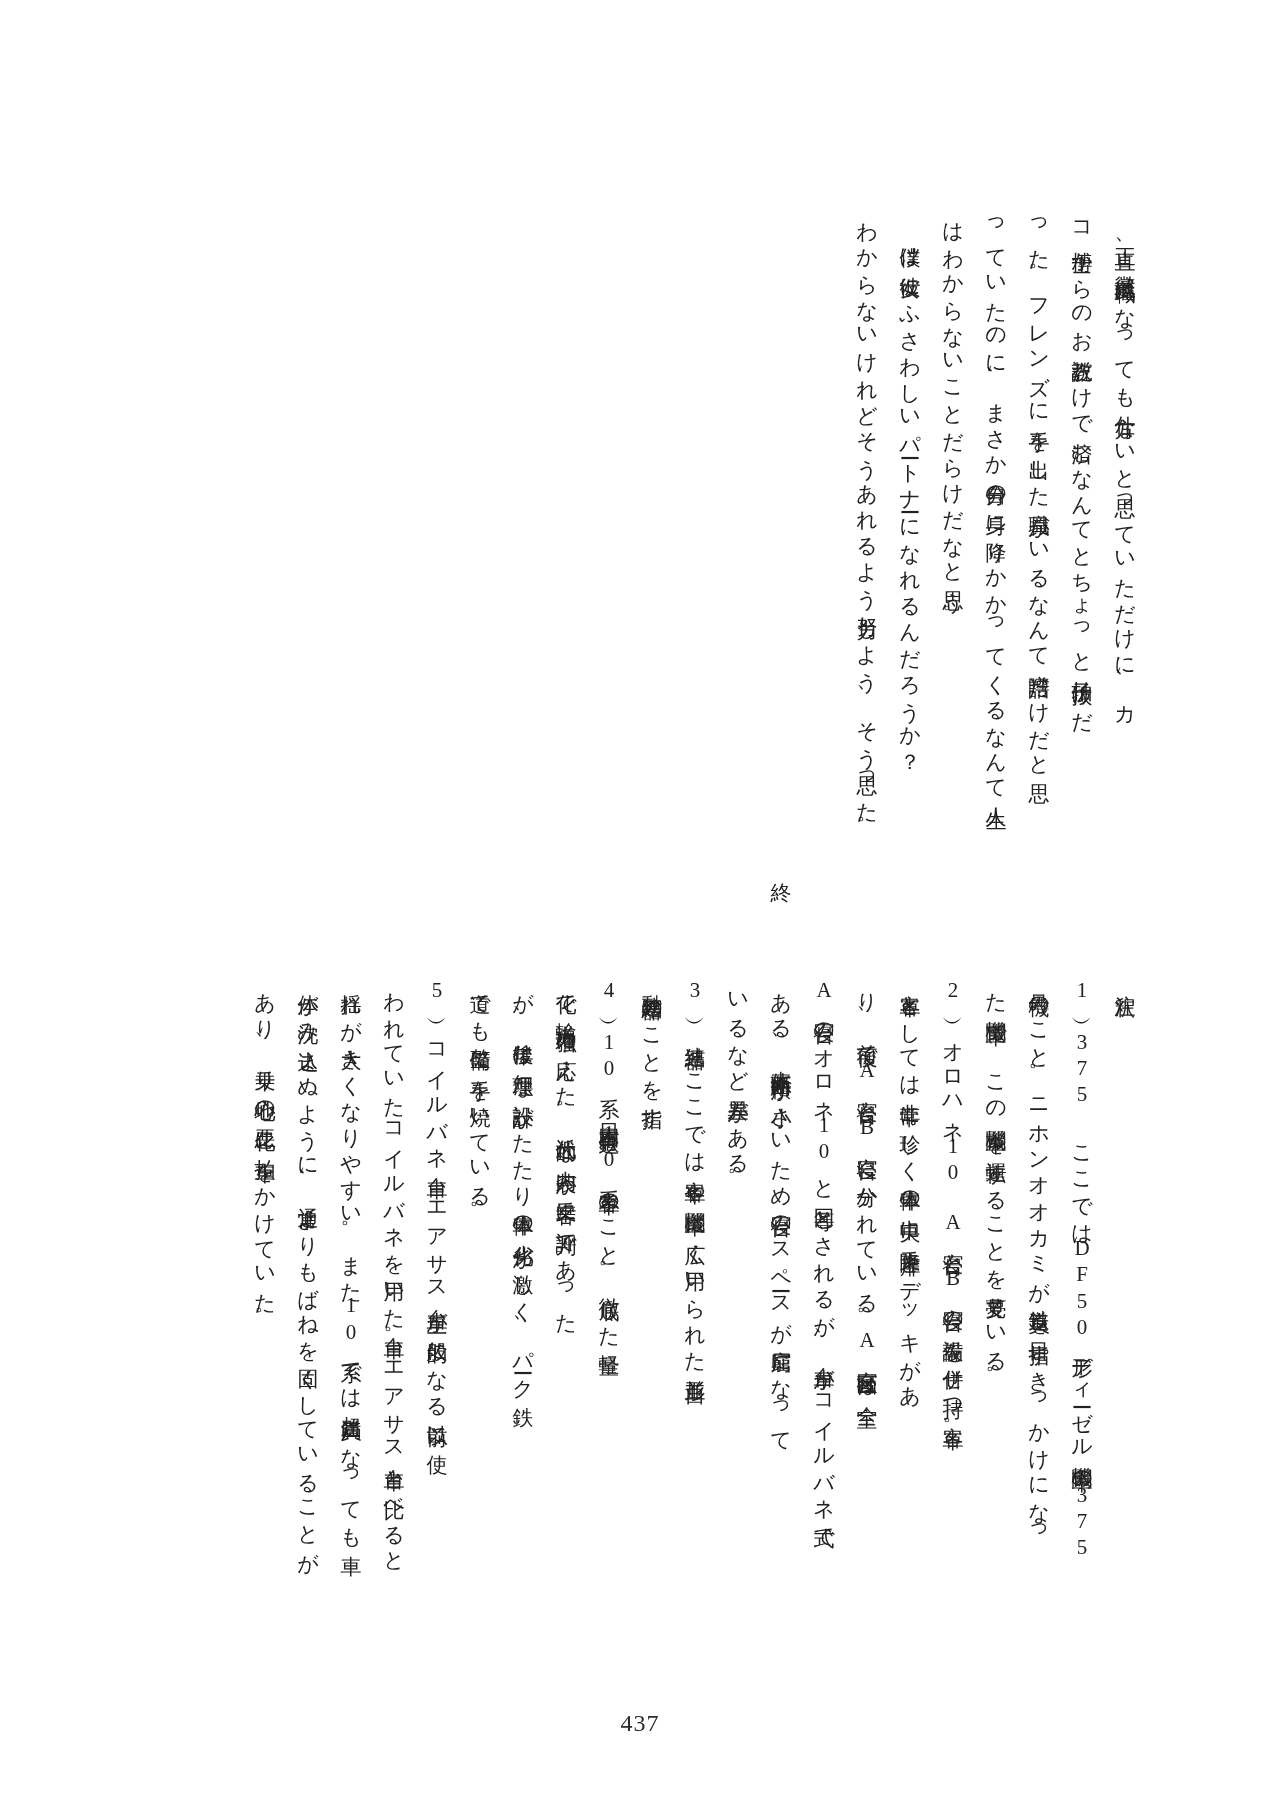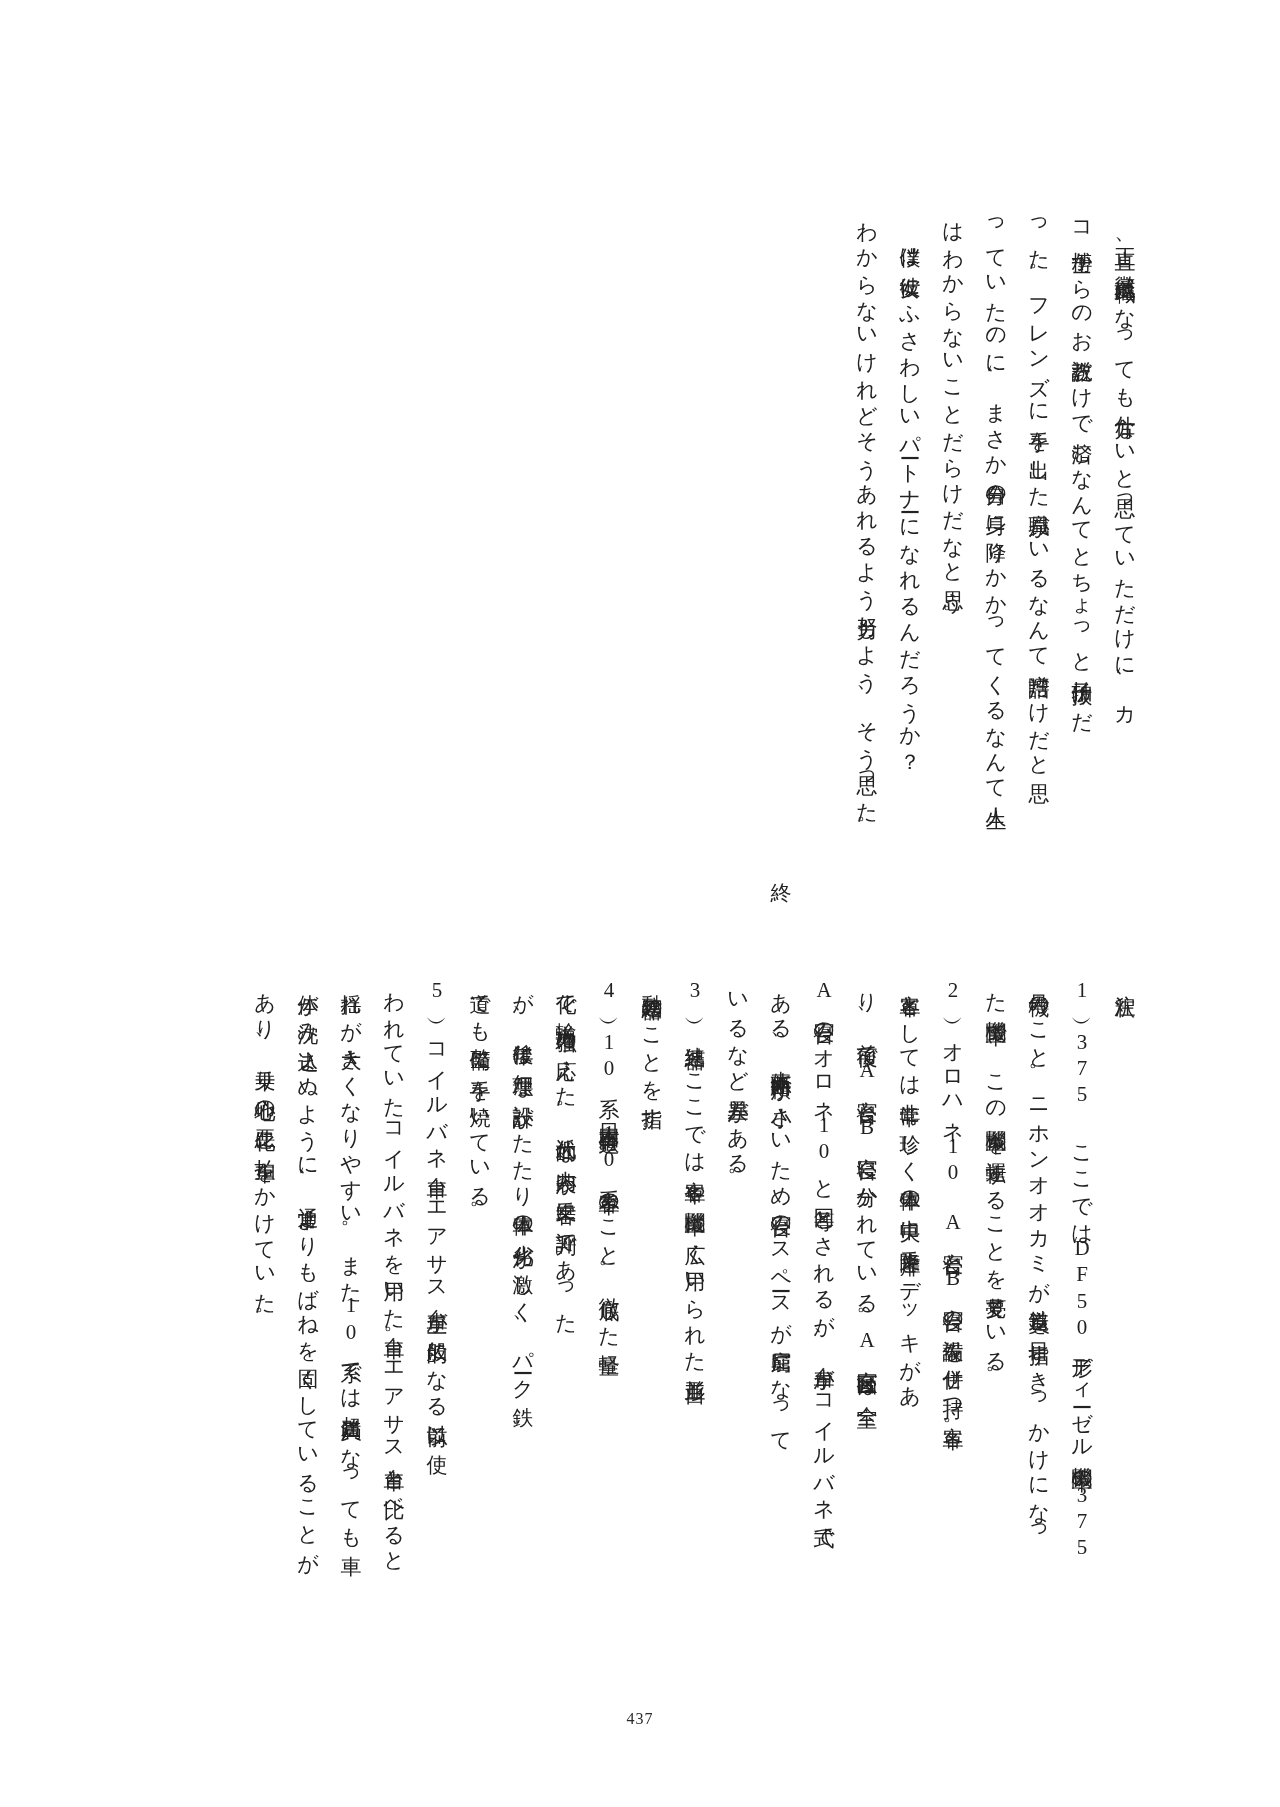--- a/index.html
+++ b/index.html
@@ -40,21 +40,21 @@
   .end-mark {
     text-align: end;          
     margin-right: 43px;       
   }
   .page-number {
     position: absolute;
     top: 1710px;
     left: 0;
     width: 100%;
     text-align: center;
-    font-size: 16px;
+    font-size: 24px;
     letter-spacing: 1px;
     color: #2b2b2b;
   }
 </style>
 </head>
 <body>
 
 <div class="vtext story-block">
   <div class="tline">　正直、懲戒免職になっても仕方ないと思っていただけに、カ</div>
     <div class="tline">コ博士からのお説教だけで済むなんてとちょっと拍子抜けだ</div>

